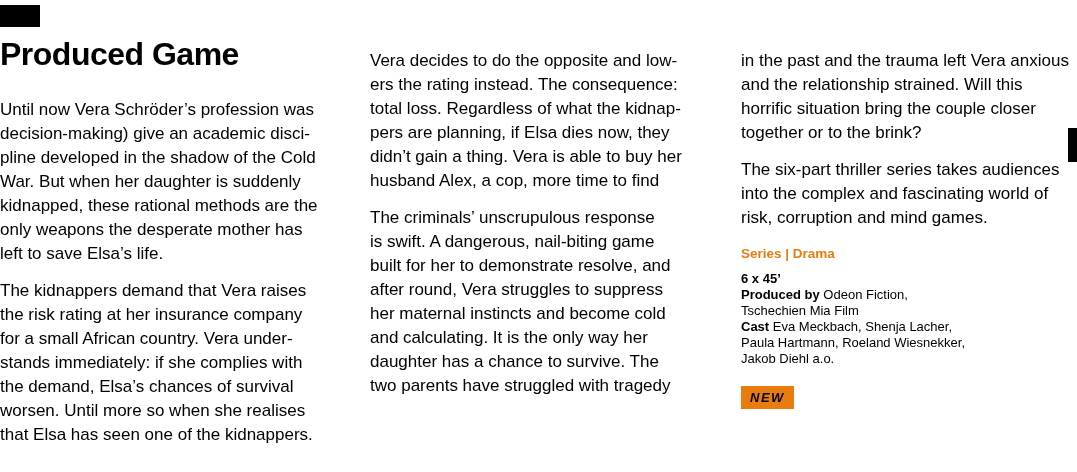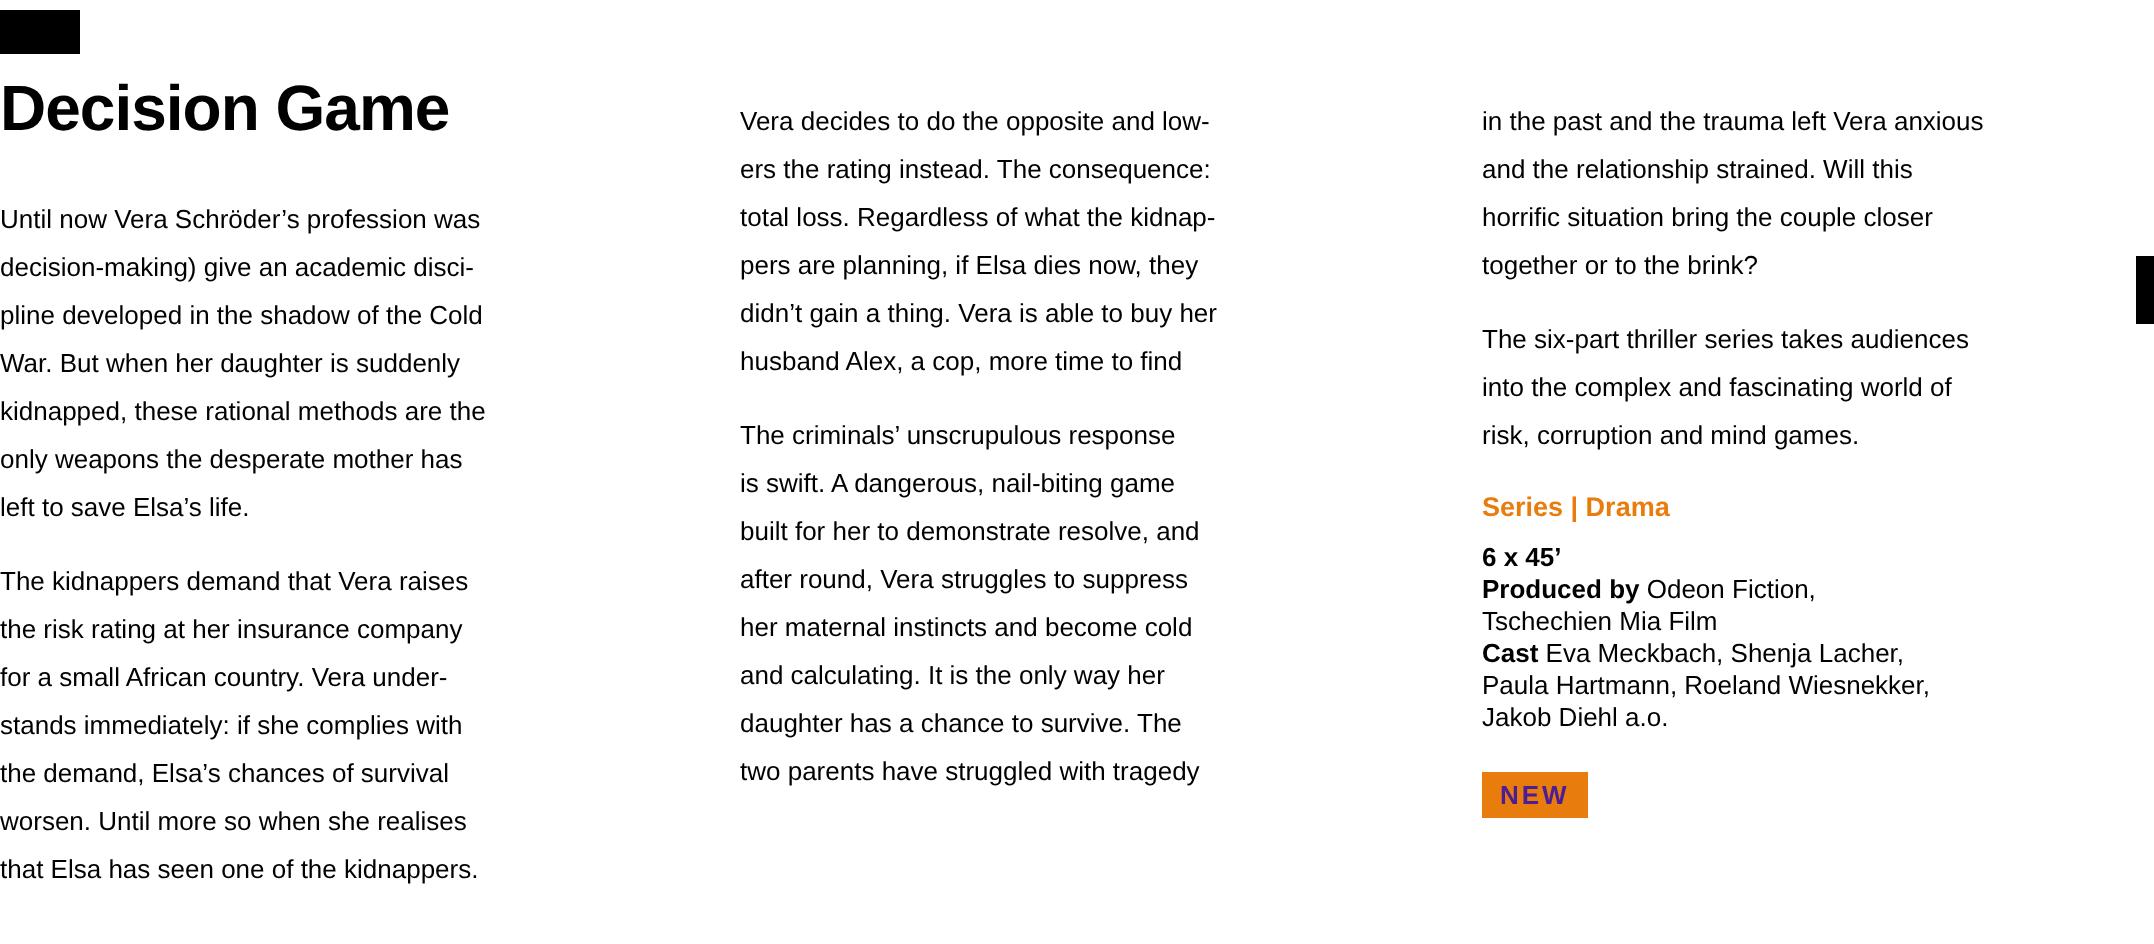--- a/index.html
+++ b/index.html
@@ -21,21 +21,21 @@
   .col2{left:370px;top:49px;width:344px;}
   .col3{left:741px;top:49px;width:338px;}
 
   h1.title{
     margin:0 0 28px 0;
     font-size:32px;
     line-height:32px;
     font-weight:700;
     letter-spacing:-0.5px;
   }
-  .para{font-size:13px;line-height:24px;font-weight:400;}
+  .para{font-size:17px;line-height:24px;font-weight:400;}
   .para + .para{margin-top:13px;}
   .line{white-space:nowrap;}
 
   .genre{
     margin-top:16px;
     font-size:13.5px;
     line-height:16px;
     font-weight:700;
     color:#e87d0e;
   }
@@ -54,21 +54,21 @@
 </style>
 </head>
 <body>
 
 <div class="page" style="color: rgb(0, 0, 0);">
 
   <div class="artifact topleft"></div>
   <div class="artifact rightedge"></div>
 
   <div class="col col1">
-    <h1 class="title">Decision Game</h1>
+    <h1 class="title">Produced Game</h1>
     <div>
         <div class="para">
           <div class="line">Until now Vera Schröder’s profession was</div>
           <div class="line">decision-making) give an academic disci-</div>
           <div class="line">pline developed in the shadow of the Cold</div>
           <div class="line">War. But when her daughter is suddenly</div>
           <div class="line">kidnapped, these rational methods are the</div>
           <div class="line">only weapons the desperate mother has</div>
           <div class="line">left to save Elsa’s life.</div>
         </div>
@@ -123,16 +123,16 @@
       </div>
     <div class="genre" style="color: rgb(232, 125, 14);">Series | Drama</div>
     <div class="credits" id="credits">
         <div class="credit-line"><b>6 x 45’</b></div>
         <div class="credit-line"><b>Produced by</b> Odeon Fiction,</div>
         <div class="credit-line">Tschechien Mia Film</div>
         <div class="credit-line"><b>Cast</b> Eva Meckbach, Shenja Lacher,</div>
         <div class="credit-line">Paula Hartmann, Roeland Wiesnekker,</div>
         <div class="credit-line">Jakob Diehl a.o.</div>
       </div>
-    <div class="badge" style="background: rgb(232, 125, 14); color: #4c1d95;">NEW</div>
+    <div class="badge" style="background: rgb(232, 125, 14); color: #000000; font-style: italic;">NEW</div>
   </div>
 
 </div>
 
 </body></html>

